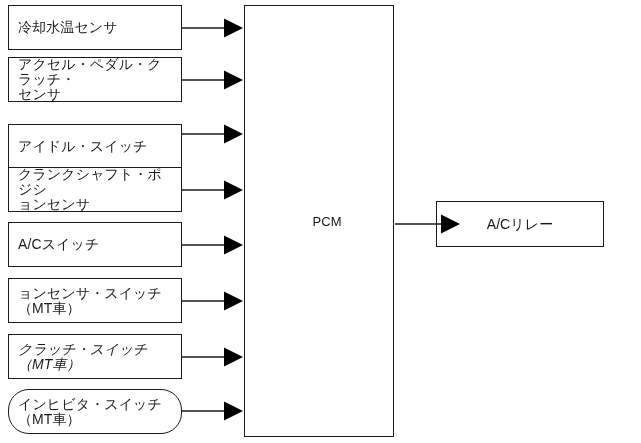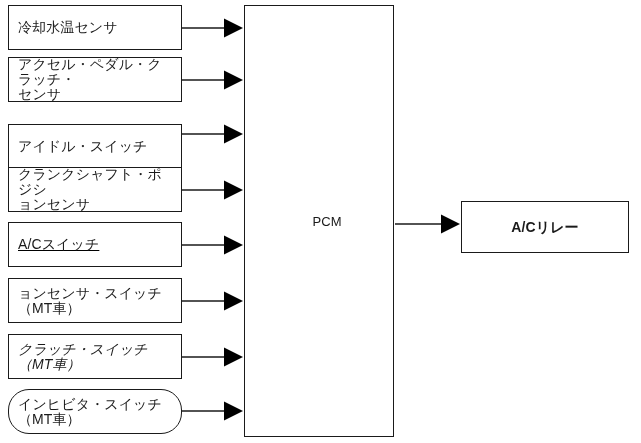--- a/index.html
+++ b/index.html
@@ -48,26 +48,25 @@
     width: 150px;
     height: 432px;
     justify-content: center;
   }
   .pcm-node .node-label {
     text-align: left;
     font-size: 13px;
     margin-left: 16px;
   }
   .output-node {
-    left: 461px;
+    left: 436px;
     top: 201px;
     width: 168px;
-    height: 52px;
+    height: 46px;
     justify-content: center;
-    font-weight: bold;
   }
   .output-node .node-label {
     text-align: center;
   }
   .arrow-layer {
     position: absolute;
     left: 0;
     top: 0;
     width: 641px;
     height: 443px;
@@ -95,21 +94,21 @@
         <span class="node-label">アクセル・ペダル・クラッチ・
 センサ</span>
       </div>
       <div class="node input-node" style="top: 99px; margin-top: 25px;">
         <span class="node-label">アイドル・スイッチ</span>
       </div>
       <div class="node input-node" style="top: 167px;">
         <span class="node-label">クランクシャフト・ポジシ
 ョンセンサ</span>
       </div>
-      <div class="node input-node" style="top: 222px; text-decoration: underline;">
+      <div class="node input-node" style="top: 222px;">
         <span class="node-label">A/Cスイッチ</span>
       </div>
       <div class="node input-node" style="top: 278px;">
         <span class="node-label">ョンセンサ・スイッチ（MT車）</span>
       </div>
       <div class="node input-node" style="top: 334px; font-style: italic;">
         <span class="node-label">クラッチ・スイッチ（MT車）</span>
       </div>
       <div class="node input-node" style="top: 389px; border-radius: 21px;">
         <span class="node-label">インヒビタ・スイッチ（MT車）</span>

